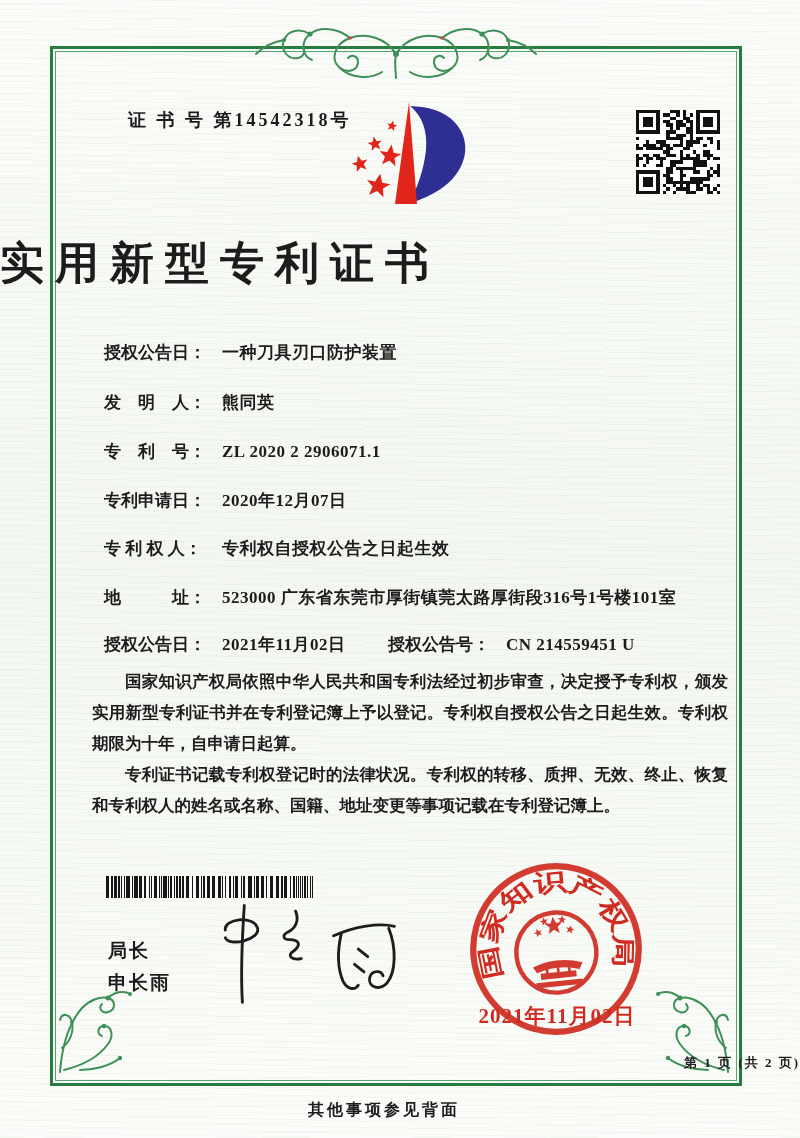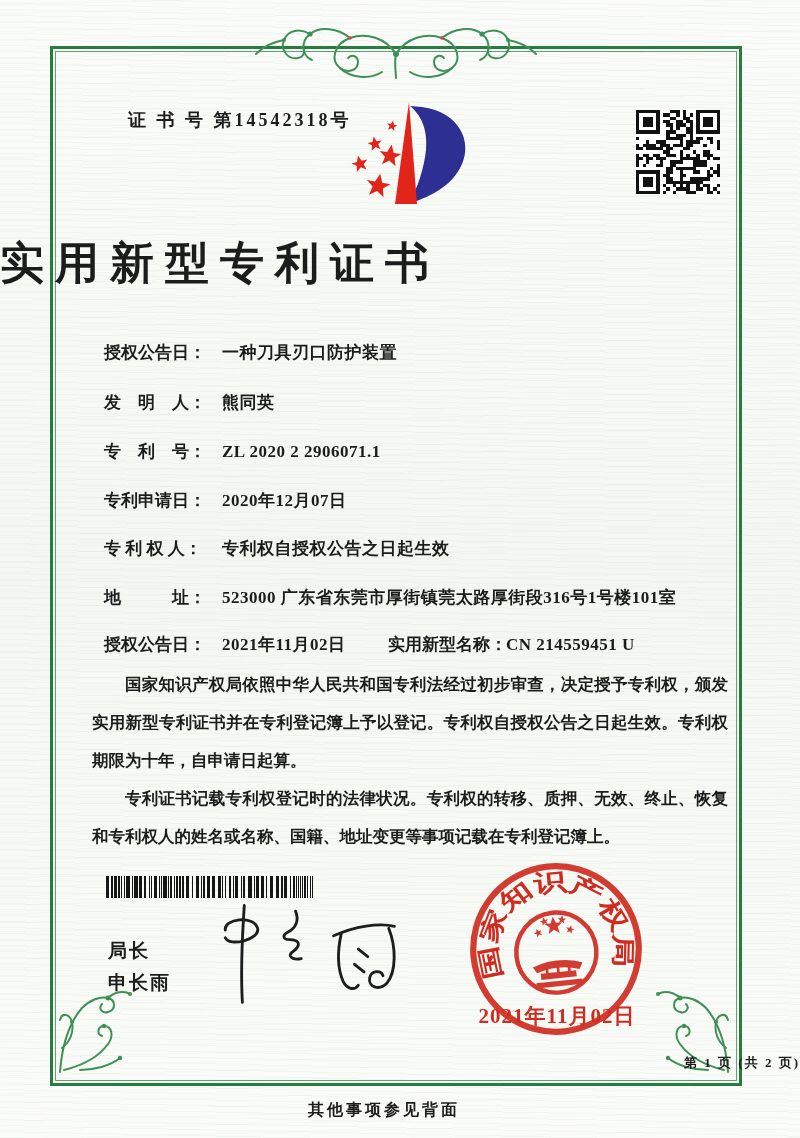--- a/index.html
+++ b/index.html
@@ -42,21 +42,21 @@
   }
   .field-row .lab{display:inline-block;width:118px;white-space:pre;}
   .field-row .val{letter-spacing:0.5px;}
   .field-row.wrapping{white-space:normal;}
   .field-row.wrapping .val{
     display:inline-block;vertical-align:top;width:480px;letter-spacing:0.5px;
   }
   .pair2{position:absolute;left:284px;top:0;}
   .paragraphs{
     left:92px;top:666px;width:636px;
-    font-size:16.5px;font-weight:600;line-height:38px;
+    font-size:16.5px;font-weight:600;line-height:31px;
     text-align:justify;
   }
   .paragraphs p{margin:0;text-indent:2em;}
   .barcode{left:106px;top:876px;width:212px;height:22px;}
   .sig-role{left:108px;top:938px;font-size:19px;font-weight:700;letter-spacing:2px;text-align:right;}
   .sig-name{left:108px;top:970px;font-size:19px;font-weight:700;letter-spacing:2px;}
   .signature{left:212px;top:892px;}
   .seal{left:467px;top:860px;transform:rotate(-6deg);}
   .seal-date{
     left:448px;top:1002px;width:218px;text-align:center;
@@ -405,21 +405,21 @@
   </div>
   <div class="abs field-row" style="top:536px">
     <span class="lab">专 利 权 人：</span><span class="val">专利权自授权公告之日起生效</span>
   </div>
   <div class="abs field-row wrapping" style="top:585px">
     <span class="lab">地　　　址：</span><span class="val">523000 广东省东莞市厚街镇莞太路厚街段316号1号楼101室</span>
   </div>
   <div class="abs field-row" style="top:632px">
     <span class="lab">授权公告日：</span><span class="val">2021年11月02日</span>
     <span class="pair2">
-      <span class="lab">实用新型名称：</span><span class="val">CN 214559451 U</span>
+      <span class="lab">授权公告号：</span><span class="val">CN 214559451 U</span>
     </span>
   </div>
 
   <div class="abs paragraphs">
     <p>国家知识产权局依照中华人民共和国专利法经过初步审查，决定授予专利权，颁发实用新型专利证书并在专利登记簿上予以登记。专利权自授权公告之日起生效。专利权期限为十年，自申请日起算。</p>
     <p>专利证书记载专利权登记时的法律状况。专利权的转移、质押、无效、终止、恢复和专利权人的姓名或名称、国籍、地址变更等事项记载在专利登记簿上。</p>
   </div>
 
   <svg class="abs barcode" id="barcode" width="212" height="22">
       <rect x="0" y="0" width="3" height="22" fill="#161616"></rect>

